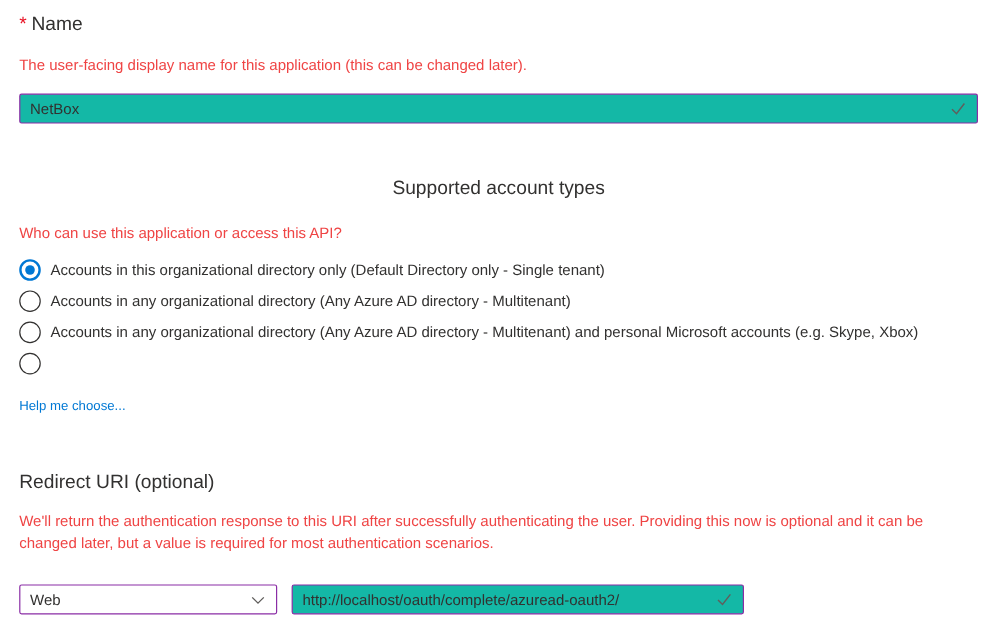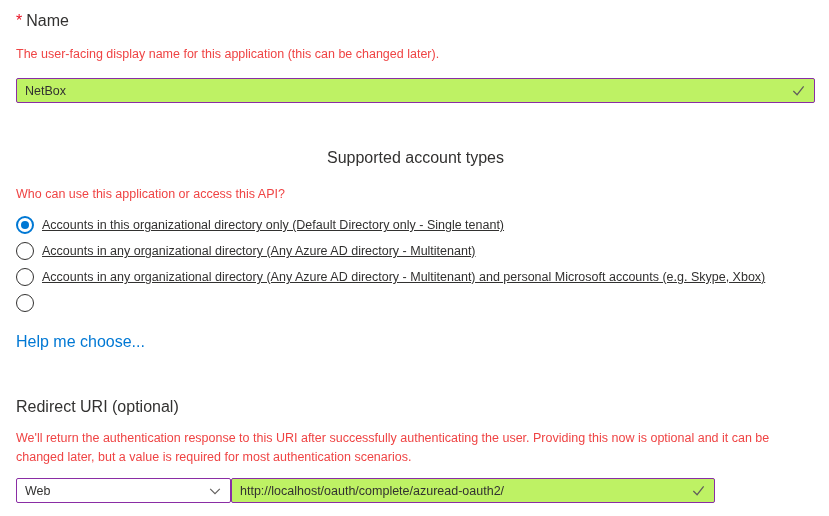--- a/index.html
+++ b/index.html
@@ -28,41 +28,40 @@
 
   
   .name-desc { margin-top: 14px; }
 
   .text-input {
     margin-top: 14px;
     height: 25px;
     width: 799px;
     border: 1px solid #8a2da5;
     border-radius: 2px;
-    background: #bef264;
+    background: #14b8a6;
     display: flex;
     align-items: center;
     padding: 0 8px;
     font-size: 12.5px;
     color: #323130;
     cursor: text;
   }
   .text-input .check-wrap { margin-left: auto; display: flex; align-items: center; }
 
   
   .account-title { margin-top: 44px; text-align: center; }
   .account-question { margin-top: 17px; }
 
   .radio-group { margin-top: 8px; }
   .radio-row {
     display: flex;
     align-items: center;
     height: 26px;
     cursor: pointer;
-    text-decoration: underline;
   }
   .radio {
     width: 18px;
     height: 18px;
     border: 1px solid #323130;
     border-radius: 50%;
     flex: 0 0 18px;
     position: relative;
     background: #ffffff;
   }
@@ -74,46 +73,46 @@
     width: 8px; height: 8px;
     margin: -4px 0 0 -4px;
     border-radius: 50%;
     background: #0078d4;
   }
   .radio-label { margin-left: 8px; font-size: 12.5px; color: #323130; white-space: nowrap; }
 
   .help-link {
     display: inline-block;
     margin-top: 17px;
-    font-size: 16px;
+    font-size: 11px;
     color: #0078d4;
     text-decoration: none;
     cursor: pointer;
   }
 
   
   .redirect-title { margin-top: 45px; }
   .redirect-desc { margin-top: 12px; max-width: 801px; }
 
-  .controls-row { margin-top: 11px; display: flex; }
+  .controls-row { margin-top: 24px; display: flex; gap: 12px; }
   .select-box {
     width: 215px;
     height: 25px;
     border: 1px solid #8a2da5;
     border-radius: 2px;
     display: flex;
     align-items: center;
     padding: 0 8px;
     font-size: 12.5px;
     color: #323130;
     cursor: pointer;
     background: #ffffff;
   }
   .select-box .chevron-wrap { margin-left: auto; display: flex; align-items: center; }
-  .uri-input { margin-top: 0; width: 484px; }
+  .uri-input { margin-top: 0; width: 377px; }
 
   .icon-svg { display: block; }
 </style>
 </head>
 <body>
 
 <div class="page">
 
   
   <h2 class="section-title"><span class="required-marker">*</span><span>Name</span></h2>

